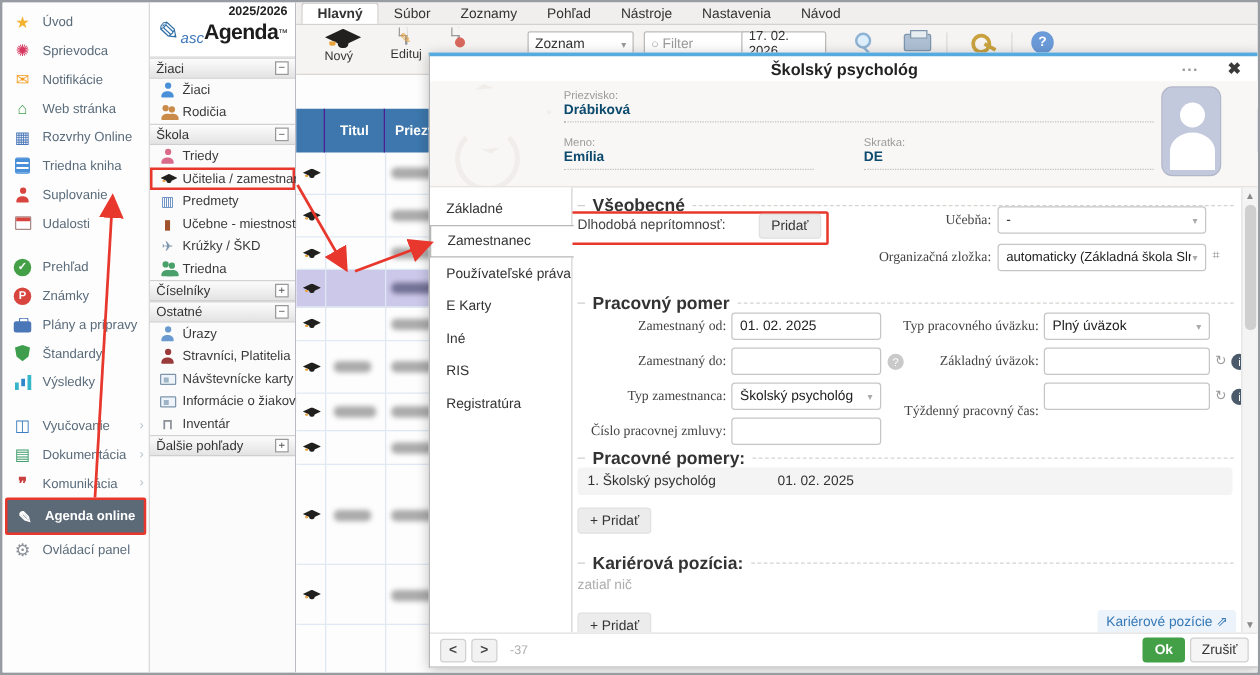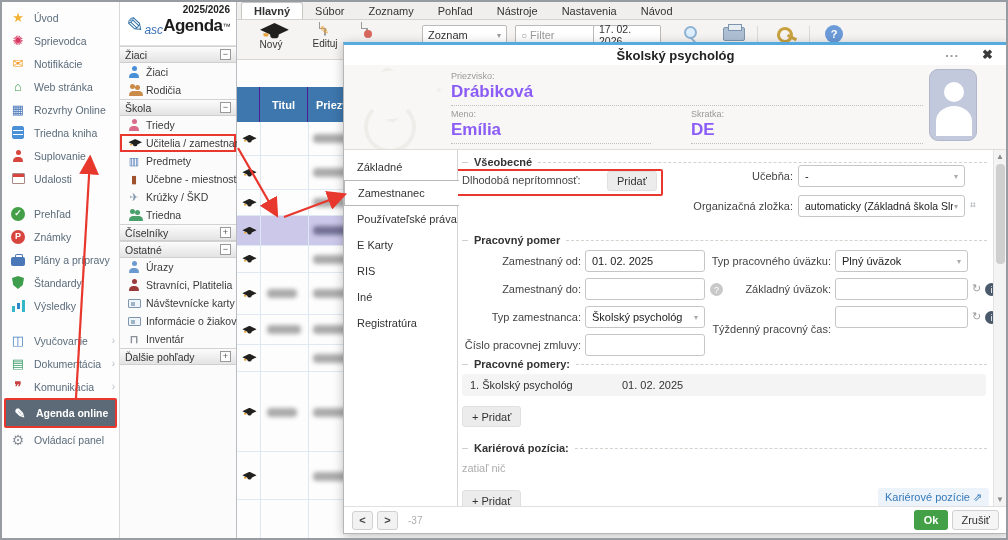--- a/index.html
+++ b/index.html
@@ -97,33 +97,33 @@
   
   .dialog { position:absolute; left:341px; top:40px; width:665px; height:492px; background:#fff; border:1px solid #b6b6b6; border-top:3px solid #57aade; box-shadow:0 2px 10px rgba(0,0,0,.25); }
   .dlg-title { position:relative; height:20px; display:flex; align-items:center; justify-content:center; font-size:13px; font-weight:bold; color:#222; }
   .dlg-dots { position:absolute; right:48px; top:0px; color:#9a9a9a; font-weight:bold; letter-spacing:1px; cursor:pointer; }
   .dlg-close { position:absolute; right:14px; top:2px; color:#3a3a3a; font-weight:bold; font-size:13px; cursor:pointer; }
   .dlg-head { position:absolute; left:0; top:20px; right:0; height:85px; background:#f8f7f5; border-bottom:1px solid #e0ddd9; overflow:hidden; }
   .wm-cap { position:absolute; left:-14px; top:-8px; width:120px; height:110px; opacity:0.55; }
   .wm-cap::before { content:""; position:absolute; left:8px; top:10px; width:96px; height:48px; border:4px solid #e9e6e1; clip-path:polygon(50% 0,100% 50%,50% 100%,0 50%,50% 0,50% 12%,9% 50%,50% 88%,91% 50%,50% 12%); background:transparent; transform:rotate(-6deg); }
   .wm-cap::after { content:""; position:absolute; left:34px; top:44px; width:44px; height:44px; border:4px solid #e9e6e1; border-radius:50%; border-top-color:transparent; }
   .fld-label { font-size:9px; color:#9a9a9a; }
-  .fld-value { font-size:17px; font-weight:bold; color:#8b5cf6; padding:1px 0 3px; border-bottom:1px dotted #c3c0bb; }
+  .fld-value { font-size:11px; font-weight:bold; color:#0c4a6e; padding:1px 0 3px; border-bottom:1px dotted #c3c0bb; }
   .avatar { position:absolute; right:30px; top:4px; width:48px; height:72px; background:#c2c9dd; border:1px solid #b2b8c9; border-radius:9px; overflow:hidden; }
   .avatar::before { content:""; position:absolute; left:14px; top:12px; width:20px; height:20px; border-radius:50%; background:#fff; }
   .avatar::after { content:""; position:absolute; left:6px; top:36px; width:36px; height:30px; border-radius:50% 50% 0 0; background:#fff; }
 
   .dlg-tabs { position:absolute; left:0; top:105px; width:114px; bottom:27px; border-right:1px solid #d4d4d4; background:#fff; padding-top:4px; }
   .dlg-tab { height:26px; display:flex; align-items:center; padding-left:13px; color:#333; font-size:11px; cursor:pointer; }
   .dlg-tab.sel { border:1px solid #b8b8b8; border-right:none; background:#fff; font-weight:normal; width:115px; }
   .dlg-content { position:absolute; left:114px; top:105px; right:14px; bottom:27px; overflow:hidden; }
-  .sect { position:absolute; left:4px; right:6px; display:flex; align-items:center; gap:6px; font-weight:bold; color:#333; font-size:11px; }
+  .sect { position:absolute; left:4px; right:6px; display:flex; align-items:center; gap:6px; font-weight:bold; color:#333; font-size:14px; }
   .sect::before { content:""; width:6px; border-top:1px solid #cfcfcf; }
   .sect::after { content:""; flex:1; border-top:1px dashed #d6d3cf; }
-  .row-lab { position:absolute; text-align:right; color:#444; line-height:22px; }
+  .row-lab { position:absolute; text-align:right; color:#444; line-height:22px;font-family:Liberation Serif, serif; }
   .inp { position:absolute; height:22px; background:#fff; border:1px solid #c6c6c6; border-radius:3px; padding:0 6px; display:flex; align-items:center; color:#222; }
   .inp .sel-arrow { font-size:8px; color:#aaa; }
   .mini-ic { position:absolute; width:13px; height:13px; border-radius:50%; color:#fff; font-size:9px; display:flex; align-items:center; justify-content:center; }
   .btn-gray { display:inline-flex; align-items:center; background:#ececec; border:1px solid #e0e0e0; border-radius:3px; color:#333; padding:0 9px; height:21px; cursor:pointer; }
   .redframe { position:absolute; border:2px solid #e8372c; border-radius:2px; }
   .pom-row { position:absolute; background:#f4f4f4; border-radius:3px; height:22px; display:flex; align-items:center; color:#333; }
   .muted { color:#adadad; }
   .link-btn { position:absolute; background:#edf3fa; border-radius:3px; color:#3579b8; padding:3px 7px; cursor:pointer; font-size:11px; }
   .dlg-scroll { position:absolute; right:1px; top:105px; width:13px; bottom:27px; background:#f4f4f4; border-left:1px solid #e3e3e3; }
   .scr-arrow { position:absolute; left:0; right:0; text-align:center; color:#8a8a8a; font-size:8px; cursor:pointer; }
@@ -478,22 +478,22 @@
         <div class="fld-value">DE</div>
       </div>
       <div class="avatar"></div>
     </div>
 
     <div class="dlg-tabs">
       <div class="dlg-tab">Základné</div>
       <div class="dlg-tab sel">Zamestnanec</div>
       <div class="dlg-tab">Používateľské práva</div>
       <div class="dlg-tab">E Karty</div>
+      <div class="dlg-tab">Iné</div>
       <div class="dlg-tab">RIS</div>
-      <div class="dlg-tab">Iné</div>
       <div class="dlg-tab">Registratúra</div>
     </div>
 
     <div class="dlg-content">
       <div class="sect" style="top:6px">Všeobecné</div>
 
       <div class="redframe" style="left:-6px;top:19px;width:211px;height:27px"></div>
       <div class="abs" style="left:4px;top:24px;color:#444">Dlhodobá neprítomnosť:</div>
       <div class="btn-gray abs" style="left:149px;top:21px;height:20px">Pridať</div>
 

